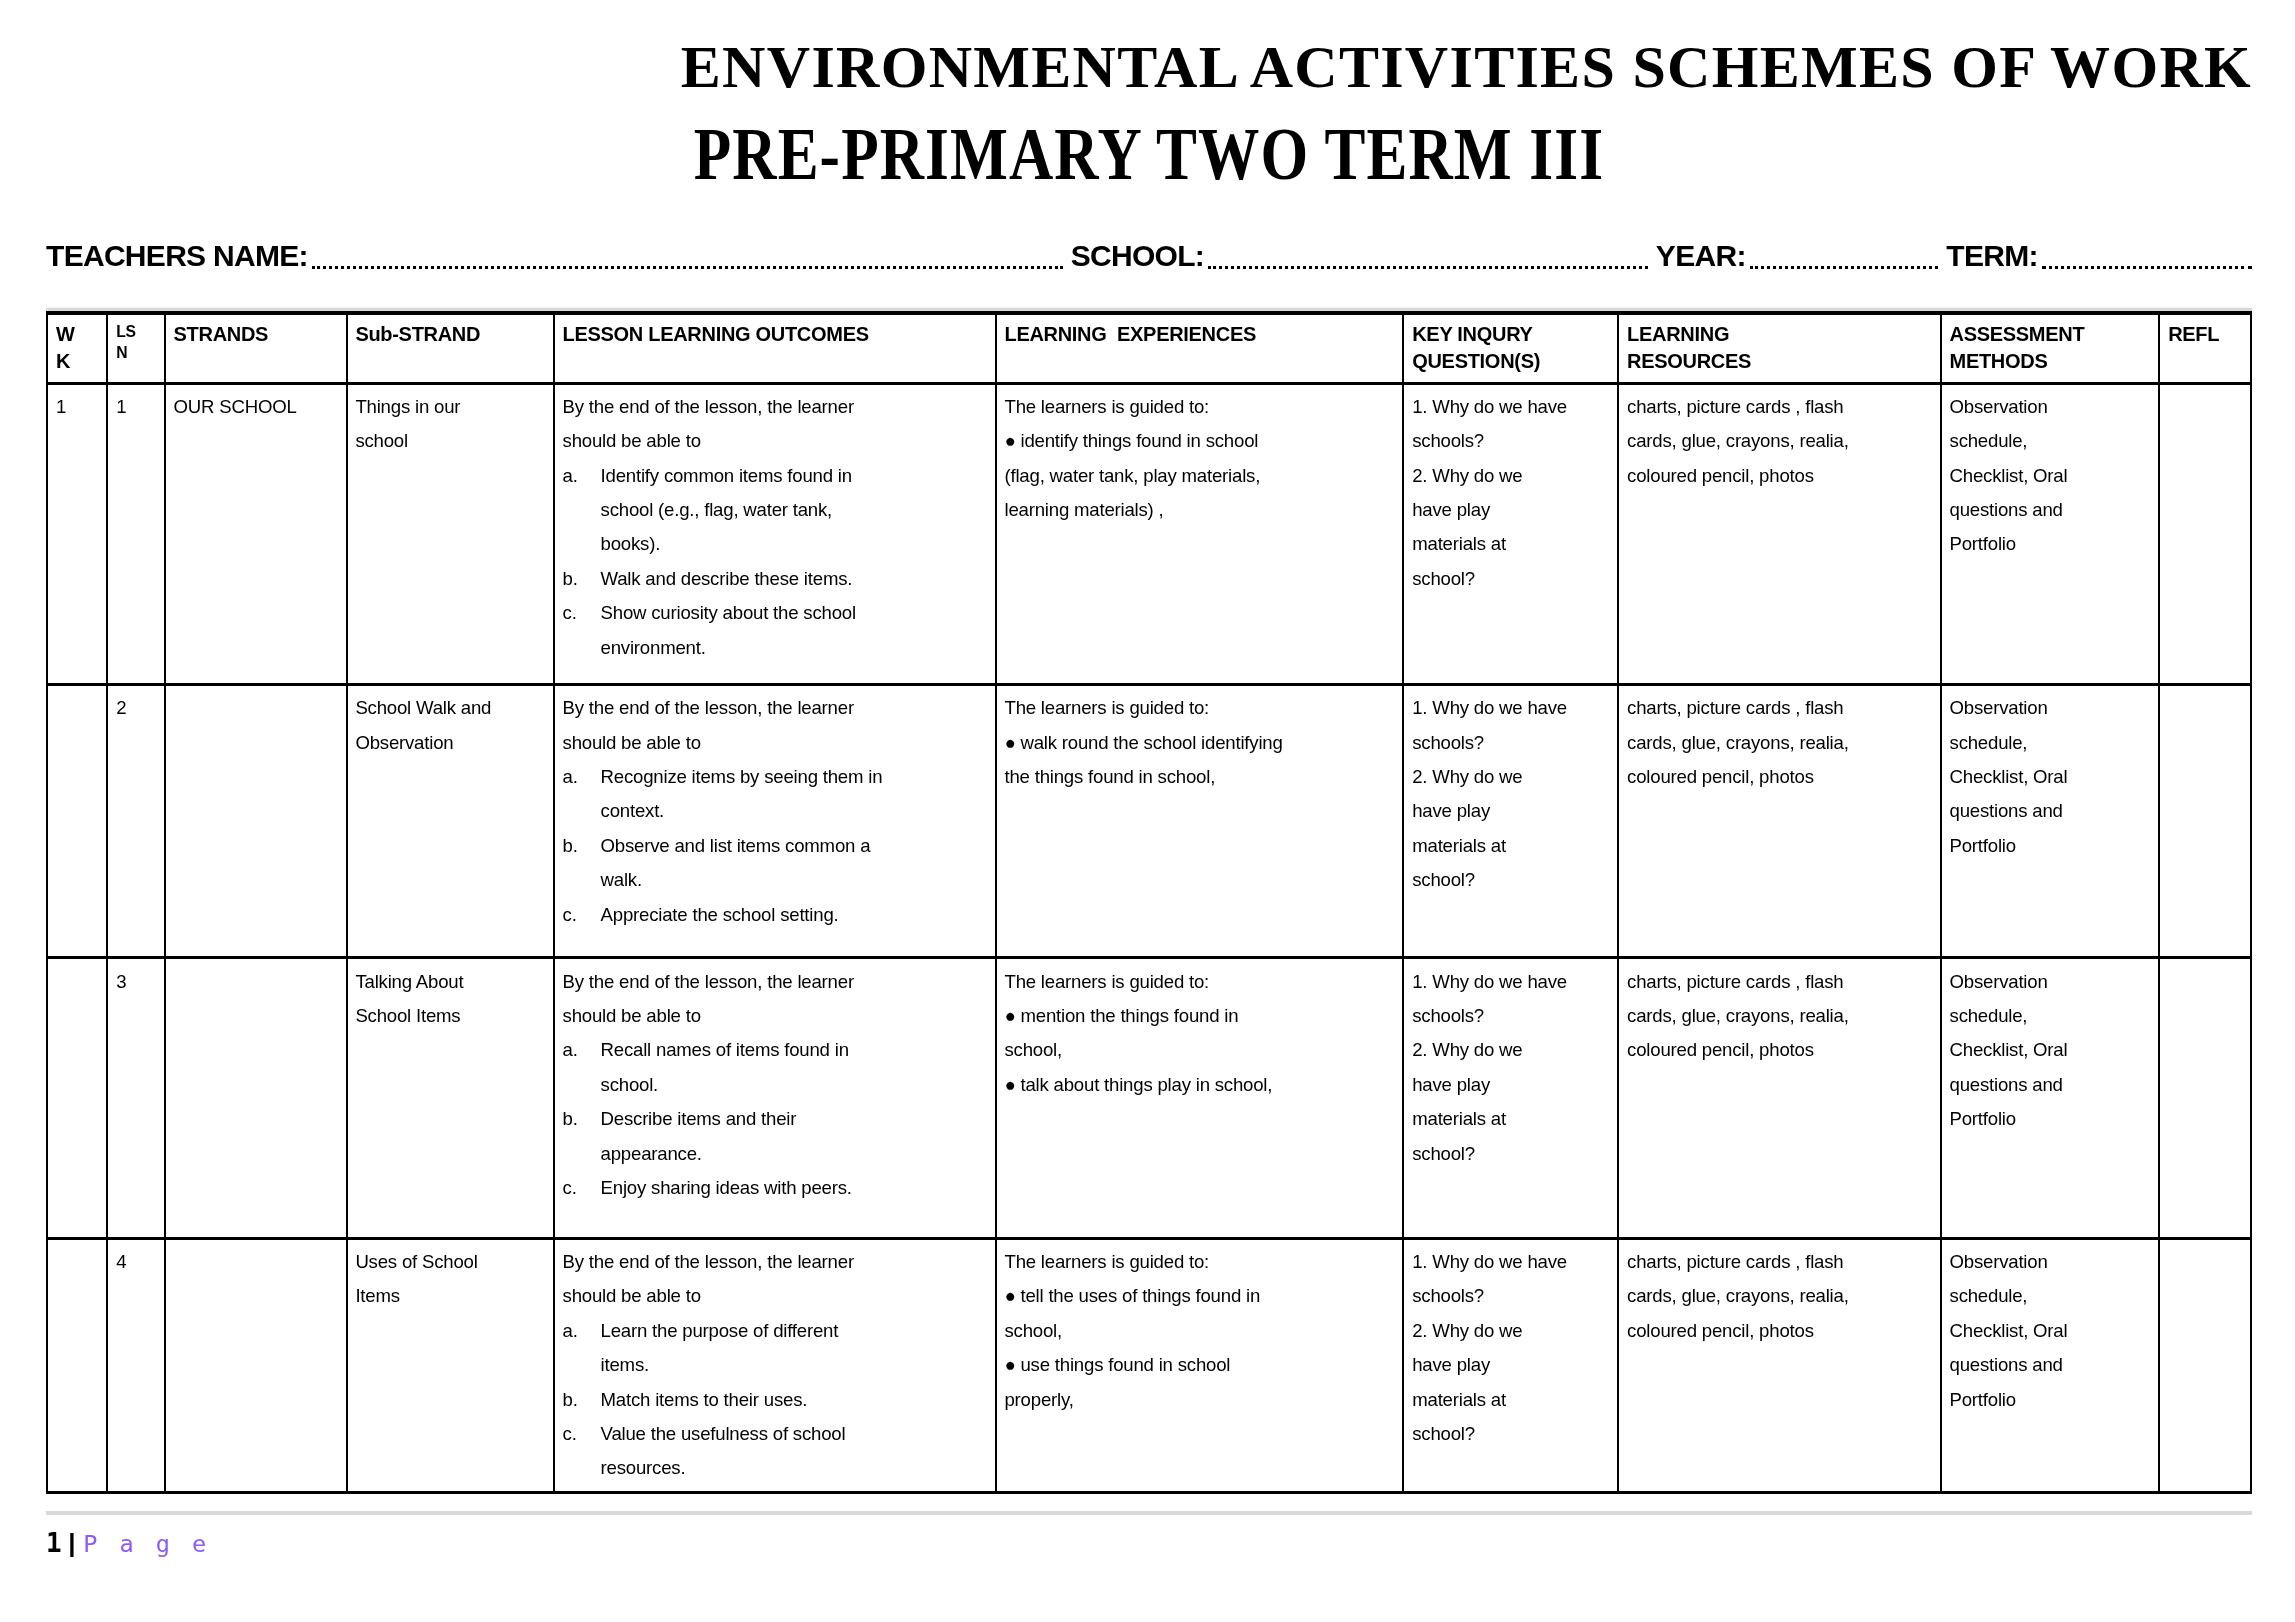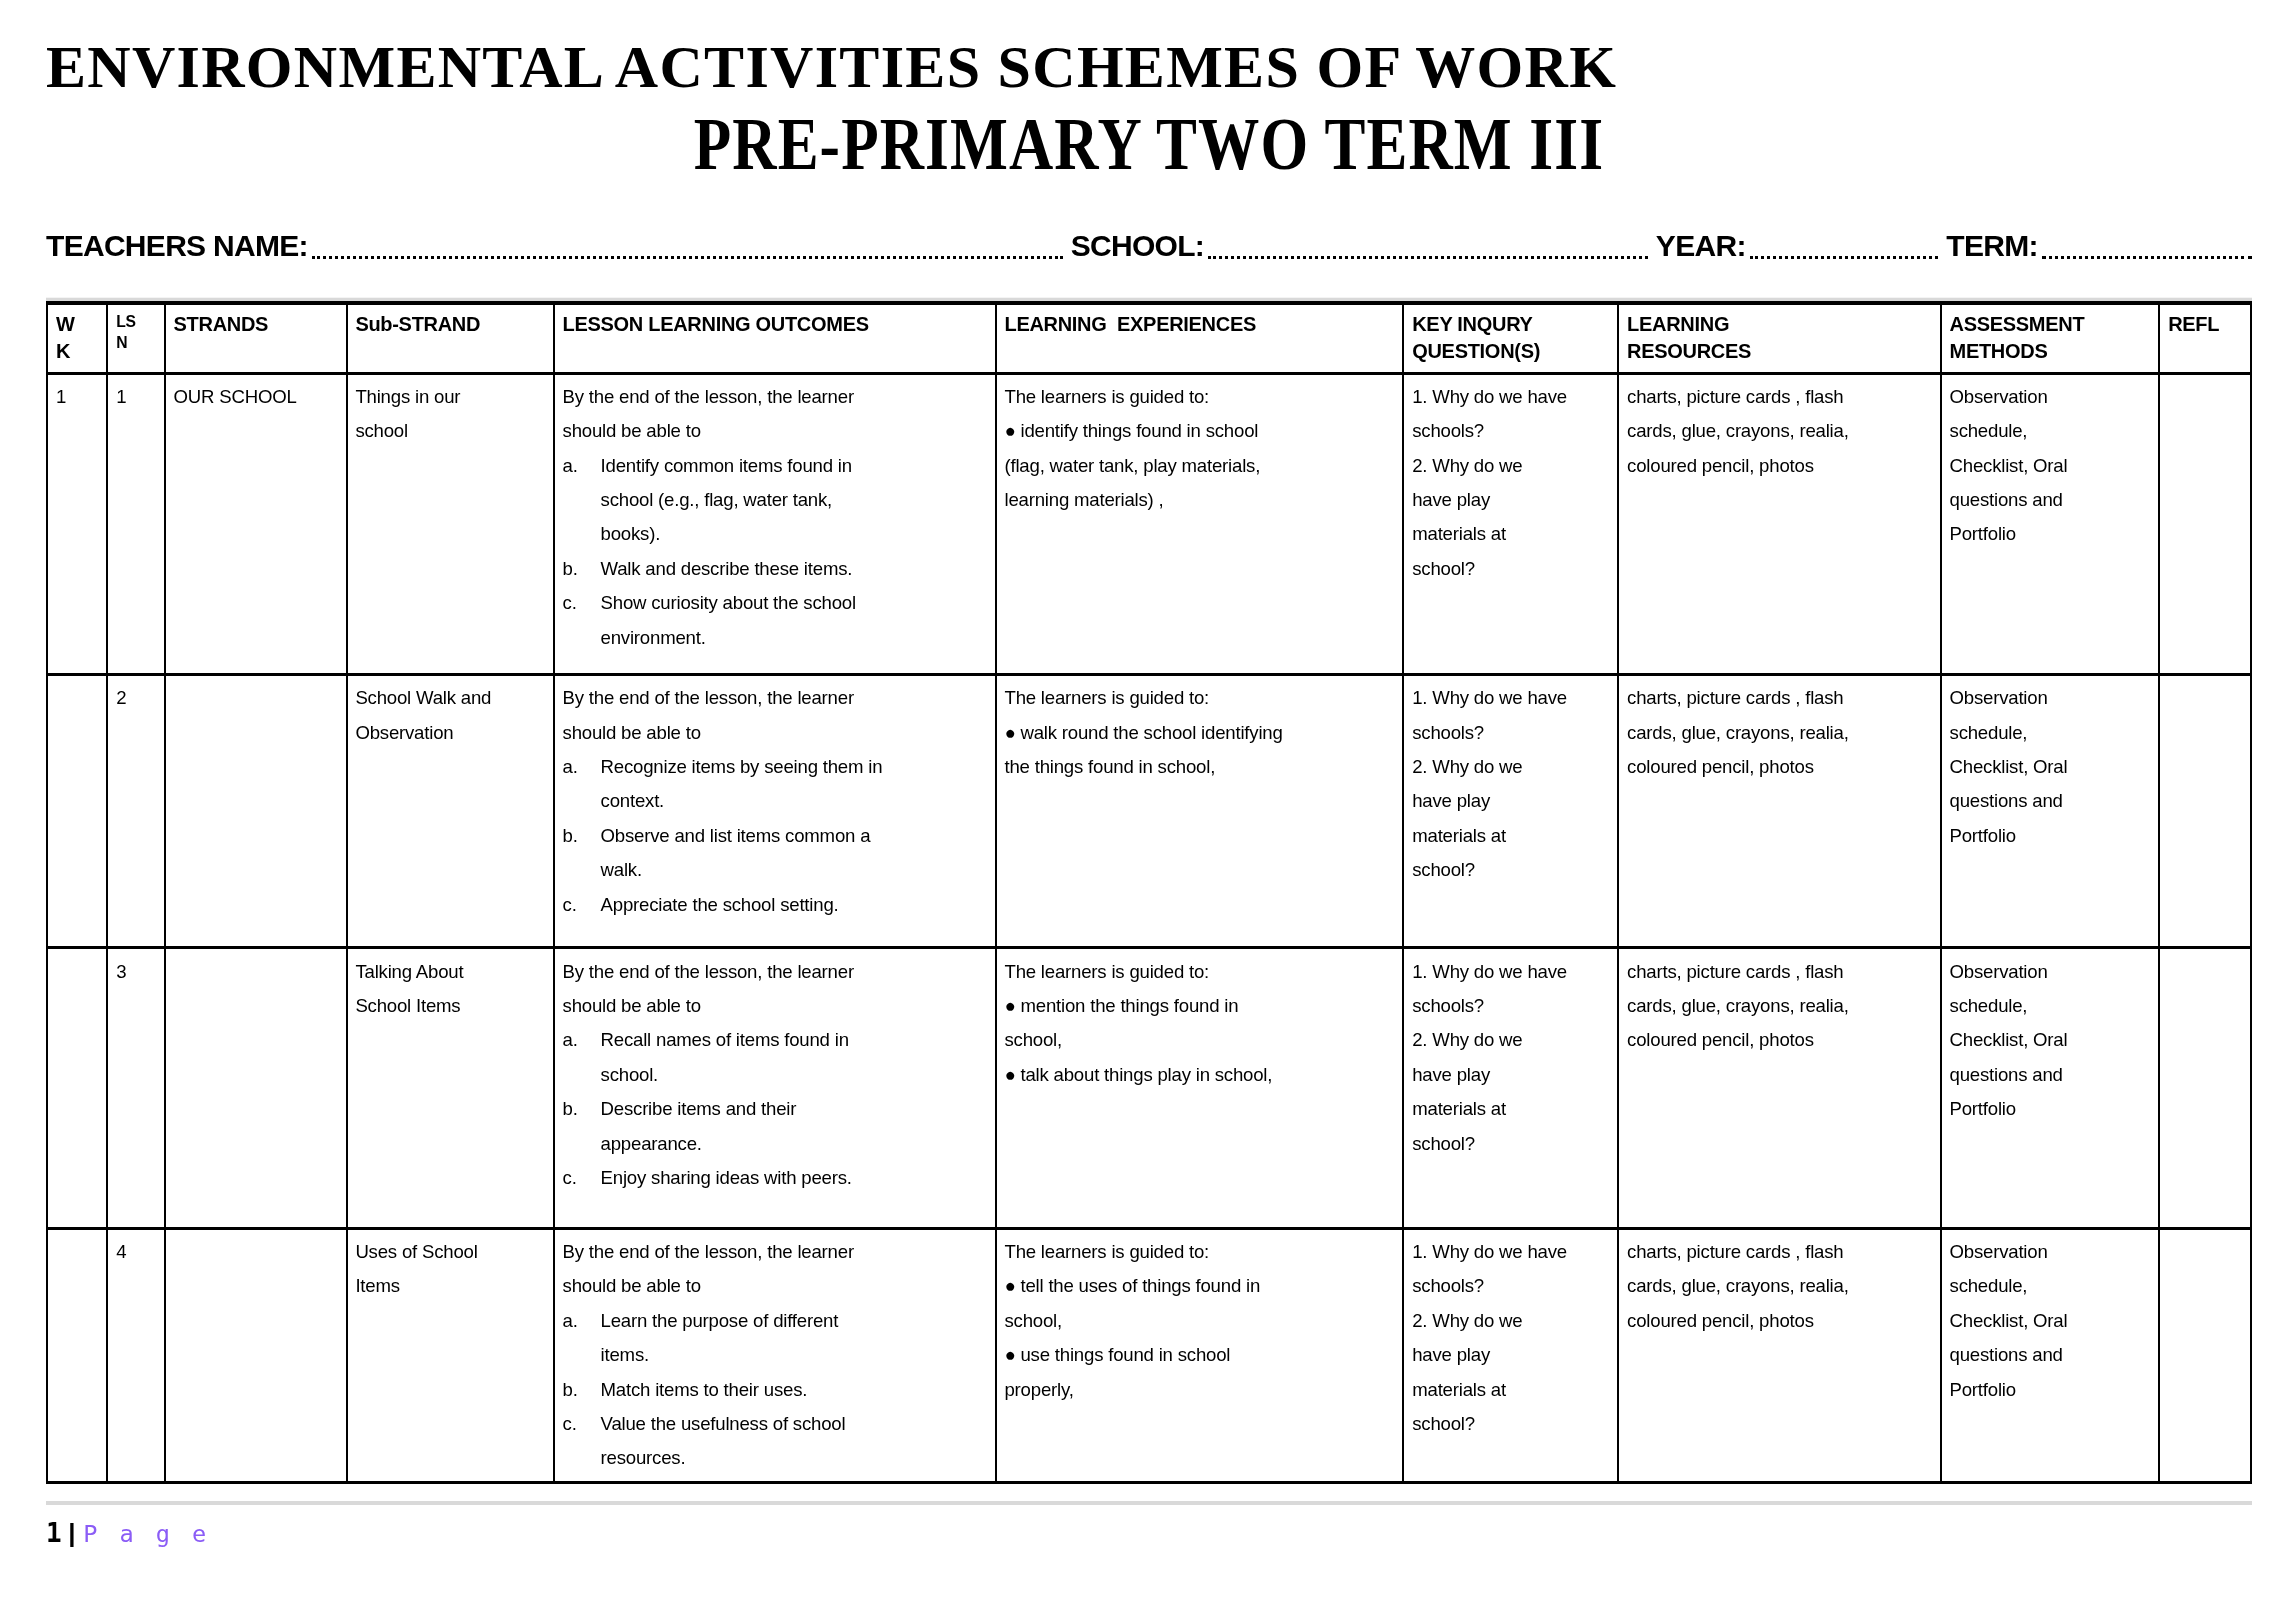--- a/index.html
+++ b/index.html
@@ -6,24 +6,24 @@
   body{
     width:2295px;height:1623px;overflow:hidden;
     font-family:"Liberation Sans",sans-serif;color:#000;
     -webkit-font-smoothing:antialiased;
   }
   .page{padding:17px 43px 0 46px;}
 
   
   .title{
     font-family:"Liberation Serif",serif;font-weight:bold;
-    font-size:60px;letter-spacing:1.3px;text-align:left;
+    font-size:60px;letter-spacing:1.3px;text-align:right;
     margin:15.7px 0 0 0;
   }
-  .subtitle-wrap{text-align:center;margin-top:1px;}
+  .subtitle-wrap{text-align:center;margin-top:11px;}
   .squeeze{
     display:inline-block;transform:scaleX(0.84);transform-origin:center;
     font-family:"Liberation Serif",serif;font-weight:bold;
     font-size:73px;letter-spacing:1.3px;line-height:1.15;
   }
 
   
   .meta{
     display:flex;align-items:flex-start;margin-top:42px;
     font-weight:bold;font-size:30px;letter-spacing:-0.7px;white-space:nowrap;

